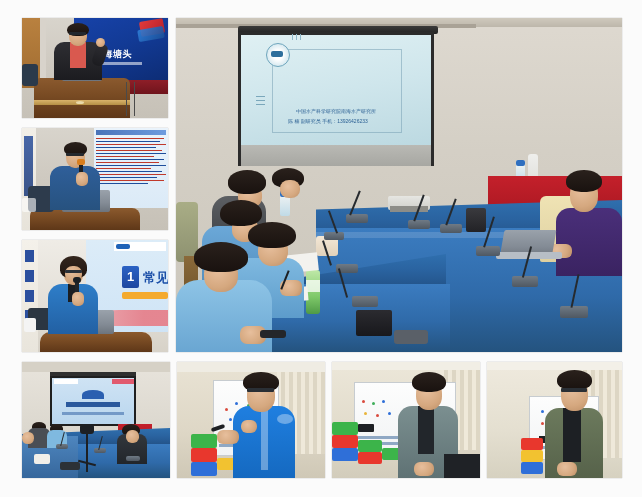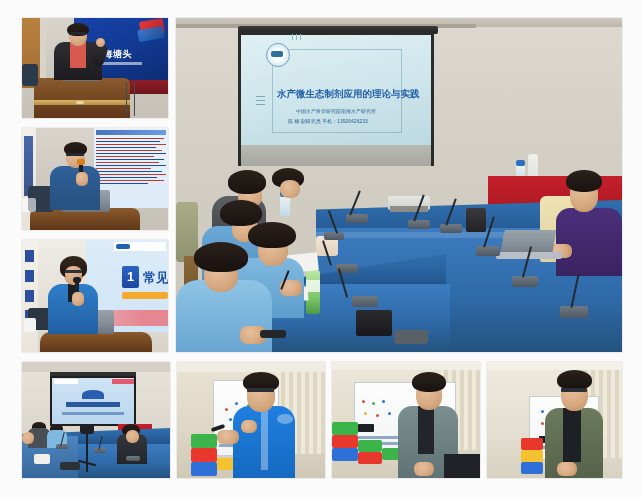--- a/index.html
+++ b/index.html
@@ -207,21 +207,20 @@
       <div class="lyr" style="left:96px;top:31px;width:128px;height:82px;border:1px solid rgba(120,160,180,.55);"></div>
       <div class="lyr" style="left:90px;top:25px;width:22px;height:22px;background:radial-gradient(circle,#ffffff 30%,#bcdbe6 100%);border-radius:50%;border:1px solid #6fa6bd;"></div>
       <div class="lyr" style="left:95px;top:33px;width:12px;height:6px;background:#2f6f9c;border-radius:2px;"></div>
       <div class="lyr" style="left:80px;top:78px;width:9px;height:1px;background:#7aa7bb;"></div>
       <div class="lyr" style="left:80px;top:82px;width:9px;height:1px;background:#7aa7bb;"></div>
       <div class="lyr" style="left:80px;top:86px;width:9px;height:1px;background:#7aa7bb;"></div>
       <div class="lyr" style="left:116px;top:16px;width:1px;height:6px;background:#8fb8c9;"></div>
       <div class="lyr" style="left:120px;top:16px;width:1px;height:6px;background:#8fb8c9;"></div>
       <div class="lyr" style="left:124px;top:16px;width:1px;height:6px;background:#8fb8c9;"></div>
 
-      <div class="slidesub" style="left:101px;top:70px;font-size:9.5px;font-weight:bold;color:#1e5ea6;">水产微生态制剂应用的理论与实践</div>
       <div class="slidesub" style="left:120px;top:90px;font-size:5px;color:#2a5f93;">中国水产科学研究院南海水产研究所</div>
       <div class="slidesub" style="left:112px;top:100px;font-size:5px;color:#2a5f93;">陈 楠  副研究员   手机：13926426233</div>
 
       <div class="lyr" style="left:352px;top:136px;width:10px;height:36px;background:linear-gradient(180deg,#efefec 0%,#ddddd8 100%);border-radius:3px;"></div>
       <div class="lyr bottle" style="left:340px;top:142px;width:9px;height:22px;"></div>
       <div class="lyr" style="left:340px;top:142px;width:9px;height:6px;background:#2f6fbf;border-radius:2px;"></div>
 
       <div class="lyr redbanner" style="left:312px;top:158px;width:134px;height:50px;"></div>
       <div class="lyr" style="left:340px;top:196px;width:8px;height:8px;background:rgba(255,255,255,.25);border-radius:50%;"></div>
 

